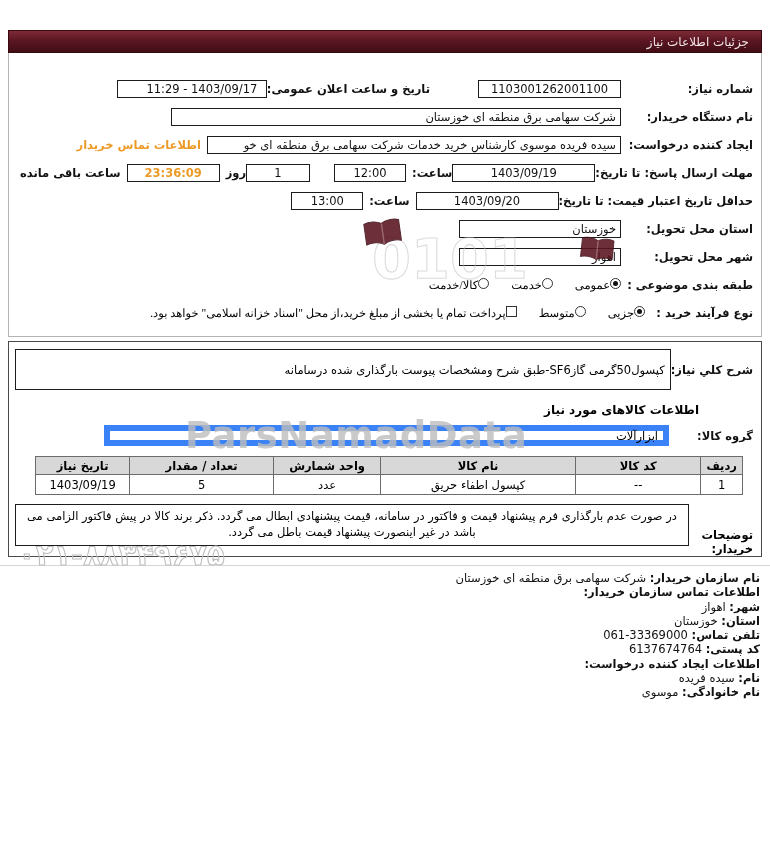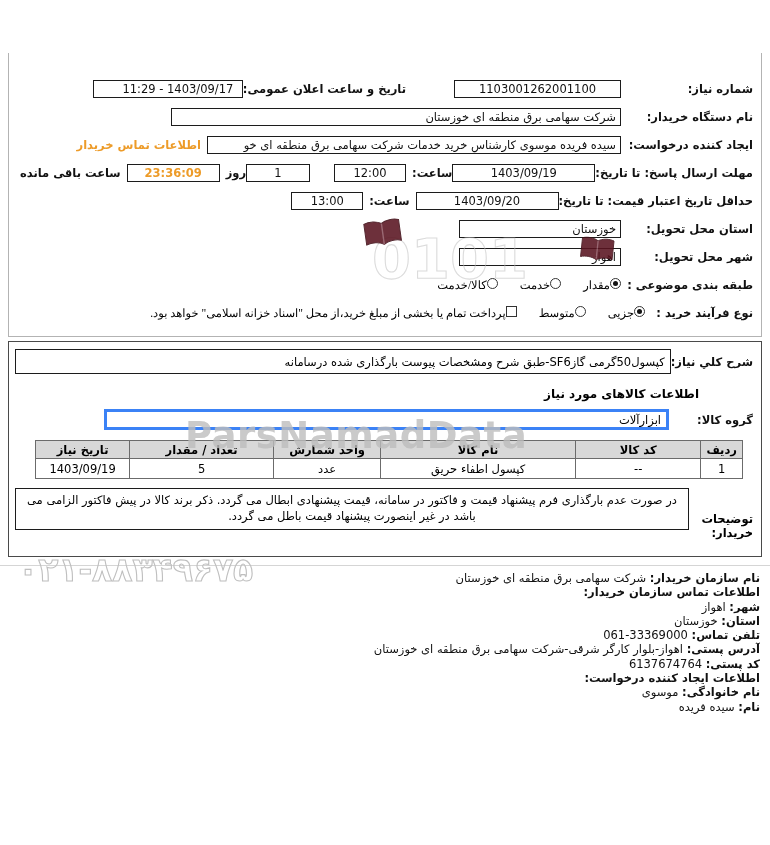--- a/index.html
+++ b/index.html
@@ -39,44 +39,44 @@
   .radio.checked::after { content:""; position:absolute; inset:2px; border-radius:50%; background:#111; }
   .checkbox { width:11px; height:11px; border:1px solid #333; background:#fff; display:inline-block; flex:0 0 auto; }
   .opt { display:flex; align-items:flex-start; gap:0; margin-left:22px; white-space:nowrap;font-family:Liberation Serif, serif; }
 
   
   .need-box {
     position:absolute; top:341px; right:8px; left:8px; height:216px;
     border:1px solid #4a4a4a; background:#fff;
   }
   .nrow { display:flex; align-items:flex-start; padding-right:8px; font-size:11.5px; }
-  .descbox { flex:1; margin-left:6px; height:25px; border:1px solid #1c1c1c; display:flex; align-items:center; padding:0 5px; overflow:hidden; }
+  .descbox { flex:1; margin-left:6px; height:41px; border:1px solid #1c1c1c; display:flex; align-items:center; padding:0 5px; overflow:hidden; }
   .items-header { margin-top:13px; padding-right:62px; font-weight:700; font-size:12px; }
-  .groupinp { flex:1; margin:0 28px 0 95px; height:21px; border:3px solid #3b82f6; display:flex; align-items:center; padding:0 5px; }
+  .groupinp { flex:1; margin:0 28px 0 95px; height:21px; border:6px solid #3b82f6; display:flex; align-items:center; padding:0 5px; }
   table.items { border-collapse:collapse; margin:10px 18px 0 26px; table-layout:fixed; }
   table.items th, table.items td { border:1px solid #6b6b6b; font-size:11.5px; text-align:center; overflow:hidden; white-space:nowrap; }
   table.items th { background:#d8d8d8; height:18px; font-weight:700; }
   table.items td { height:20px; background:#fff; }
   .notesrow { margin-top:9px; }
   .noteslbl { width:64px; font-weight:700; font-size:11.5px; line-height:14px;margin-top:24px; }
   .notesbox { flex:1; margin-left:6px; border:1px solid #1c1c1c; min-height:42px; padding:3px 6px; text-align:center; font-size:11.5px; line-height:16px; }
 
   .divider { position:absolute; top:565px; right:0; left:0; border:none; border-top:1px solid #d5d5d5; }
 
   
   .contact { position:absolute; top:571px; right:10px; left:10px; font-size:11.5px; line-height:14.3px; color:#111; }
   .cline { white-space:nowrap; overflow:hidden; }
   .clbl { font-weight:700; }
   .chead { font-weight:700; }
 
   
   .wm { position:absolute; pointer-events:none; z-index:6; white-space:nowrap; }
   .wm-brand { top:414px; left:185px; font-size:37px; font-weight:700; color:#bdbdbd; opacity:.8; letter-spacing:.5px; }
   .wm-outline { color:transparent; -webkit-text-stroke:1.1px #bfbfbf; font-weight:700; }
-  .wm-phone { top:550px; left:18px; font-size:33px; direction:rtl; }
+  .wm-phone { top:538px; left:18px; font-size:29px; direction:rtl; }
   .wm-digits { top:226px; left:372px; font-size:56px; opacity:.55; }
   .wm-caption { top:534px; right:55px; font-size:27px; opacity:.8; }
   .wm-book { opacity:.88; }
 </style>
 </head>
 <body>
 
 <div class="page">
 
   <div class="wm wm-brand">ParsNamadData</div>
@@ -88,26 +88,29 @@
         <path d="M12 2.5 L12 14.5" stroke="#8c5560" stroke-width="0.8" fill="none"></path>
       </svg>
   </div>
   <div class="wm wm-book" style="top:236px; left:578px; transform:rotate(6deg);">
     <svg width="38" height="27" viewBox="0 0 24 16">
         <path d="M12 2.5 C9.5 0.8 5 0.4 2 1.6 L2 13.5 C5 12.4 9.5 12.8 12 14.5 C14.5 12.8 19 12.4 22 13.5 L22 1.6 C19 0.4 14.5 0.8 12 2.5 Z" fill="#5a1420" stroke="#3f0d16" stroke-width="0.6"></path>
         <path d="M12 2.5 L12 14.5" stroke="#8c5560" stroke-width="0.8" fill="none"></path>
       </svg>
   </div>
 
+  <div class="titlebar">
+    <span>جزئیات اطلاعات نیاز</span>
+  </div>
 
   <div class="form-area">
 
     <div class="row">
       <span class="lbl lblw">شماره نیاز:</span>
-      <span class="inp center ltr" style="width:167px;">1103001262001100</span>
+      <span class="inp center ltr" style="width:143px;">1103001262001100</span>
       <span class="lbl" style="margin-right:48px;">تاریخ و ساعت اعلان عمومی:</span>
       <span class="inp center ltr gap6" style="width:150px;padding-left:20px;">11:29 - 1403/09/17</span>
     </div>
 
     <div class="row">
       <span class="lbl lblw">نام دستگاه خریدار:</span>
       <span class="inp rpad gap6" style="width:450px;">شرکت سهامی برق منطقه ای خوزستان</span>
     </div>
 
     <div class="row">
@@ -141,21 +144,21 @@
 
     <div class="row">
       <span class="lbl lblw">شهر محل تحویل:</span>
       <span class="inp rpad gap6" style="width:162px;">اهواز</span>
     </div>
 
     <div class="row">
       <span class="lbl lblw">طبقه بندی موضوعی :</span>
       <span class="opt">
         <span class="radio checked"></span>
-        <span>مقدار</span>
+        <span>عمومی</span>
       </span>
       <span class="opt">
         <span class="radio"></span>
         <span>خدمت</span>
       </span>
       <span class="opt">
         <span class="radio"></span>
         <span>کالا/خدمت</span>
       </span>
     </div>
@@ -244,31 +247,27 @@
     </div>
     <div class="cline">
       <span class="clbl">استان:</span>
       <span>خوزستان</span>
     </div>
     <div class="cline">
       <span class="clbl">تلفن تماس:</span>
       <span class="ltr">061-33369000</span>
     </div>
     <div class="cline">
-      <span class="clbl">آدرس پستی:</span>
-      <span>اهواز-بلوار کارگر شرقی-شرکت سهامی برق منطقه ای خوزستان</span>
-    </div>
-    <div class="cline">
       <span class="clbl">کد پستی:</span>
       <span class="ltr">6137674764</span>
     </div>
     <div class="cline chead">اطلاعات ایجاد کننده درخواست:</div>
     <div class="cline">
+      <span class="clbl">نام:</span>
+      <span>سیده فریده</span>
+    </div>
+    <div class="cline">
       <span class="clbl">نام خانوادگی:</span>
       <span>موسوی</span>
     </div>
-    <div class="cline">
-      <span class="clbl">نام:</span>
-      <span>سیده فریده</span>
-    </div>
   </div>
 
 </div>
 
 </body></html>

